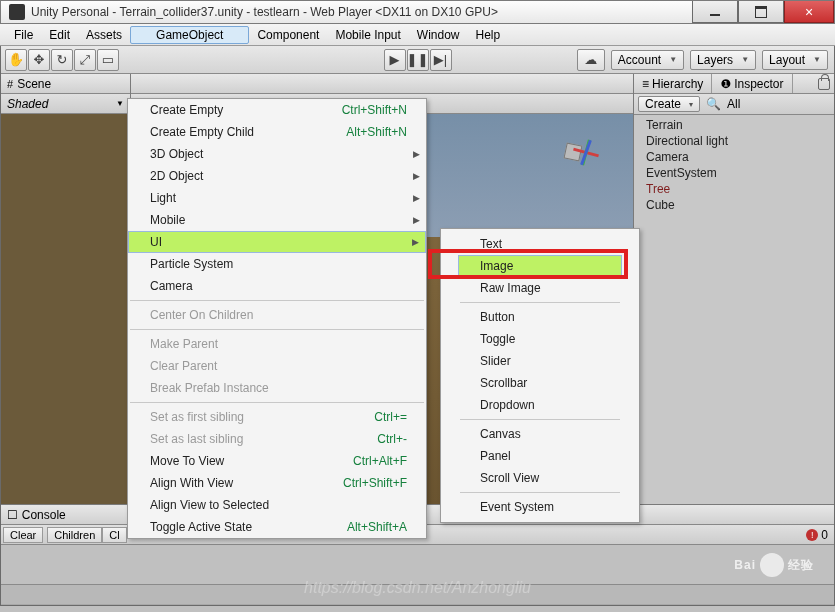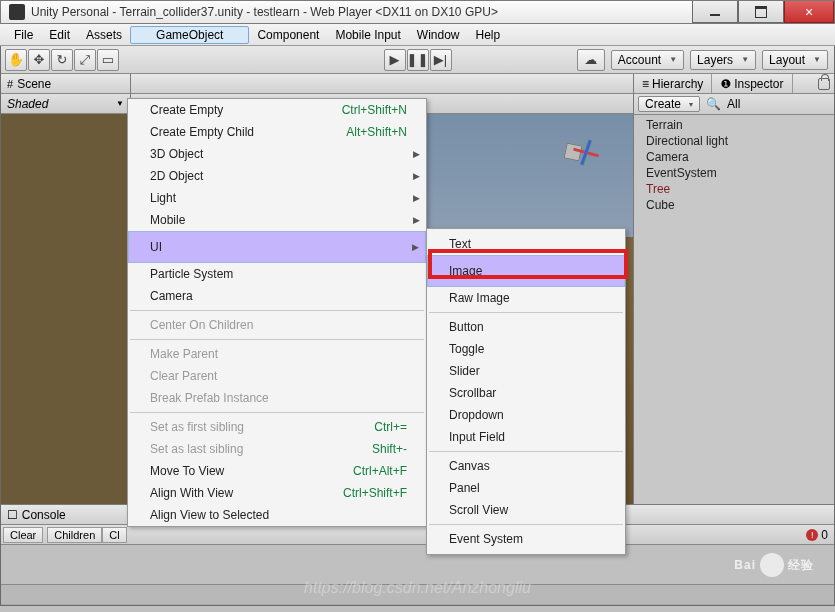--- a/index.html
+++ b/index.html
@@ -64,26 +64,26 @@
 .bottom .tabs { height:20px; background:linear-gradient(#e8e8e8,#d0d0d0); border-bottom:1px solid #888; display:flex; align-items:center; padding:0 6px; gap:4px; }
 .bottom .btrow { height:20px; background:linear-gradient(#e0e0e0,#cccccc); border-bottom:1px solid #888; display:flex; align-items:center; padding:0 2px; font-size:11px; position:relative; }
 .bottom .btbtn { border:1px solid #9a9a9a; padding:0 6px; background:linear-gradient(#f4f4f4,#dadada); height:16px; line-height:14px; font-size:11px; }
 .bottom .area { flex:1; background:#c0c0c0; }
 .bottom .status { height:20px; border-top:1px solid #8a8a8a; background:#b8b8b8; }
 
 
 .menu { position:absolute; background:#f4f4f4; border:1px solid #9a9a9a; box-shadow:2px 2px 4px rgba(0,0,0,0.25); z-index:100; }
 .menu .row { display:flex; align-items:center; height:22px; padding:0 16px 0 22px; position:relative; color:#222; white-space:nowrap; }
 .menu .row.disabled { color:#9a9a9a; }
-.menu .row.hover { background:#c4b5fd; border:1px solid #9ab8e0; padding:0 15px 0 21px; height:32px; }
+.menu .row.hover { background:#bef264; border:1px solid #9ab8e0; padding:0 15px 0 21px; height:22px; }
 .menu .row .sc { position:absolute; right:19px; color:#15803d; }
 .menu .row .sub { position:absolute; right:6px; font-size:9px; color:#555; }
 .menu hr { border:none; border-top:1px solid #c8c8c8; margin:3px 2px; }
 .menu1 { top:52px; left:126px; width:300px; }
-.menu2 { top:182px; left:425px; width:200px; padding:4px 0;text-align:center; }
+.menu2 { top:182px; left:439px; width:200px; padding:4px 17px;text-align:center; }
 
 
 .hl { position:absolute; border:4px solid #e02020; top:203px; left:427px; width:200px; height:30px; z-index:200; pointer-events:none; }
 
 
 .wm1 { position:absolute; right:20px; bottom:28px; color:#fff; font-size:22px; font-weight:bold; opacity:0.75; letter-spacing:1px; display:flex; align-items:center; gap:4px; }
 .wm1 .paw { width:24px;height:24px;background:#fff;border-radius:50%; position:relative; opacity:0.9;}
 .wm2 { position:absolute; left:0; right:0; bottom:8px; text-align:center; color:#e0e0e0; font-size:16px; opacity:0.55; font-style:italic; }
 
 .lock { width:12px;height:12px;border:1px solid #666;border-radius:2px;display:inline-block;position:relative;}
@@ -277,33 +277,37 @@
       <div class="row disabled">
         <span>Break Prefab Instance</span>
       </div>
       <hr>
       <div class="row disabled">
         <span>Set as first sibling</span>
         <span class="sc">Ctrl+=</span>
       </div>
       <div class="row disabled">
         <span>Set as last sibling</span>
-        <span class="sc">Shift+-</span>
+        <span class="sc">Ctrl+-</span>
       </div>
       <div class="row">
         <span>Move To View</span>
         <span class="sc">Ctrl+Alt+F</span>
       </div>
       <div class="row">
         <span>Align With View</span>
         <span class="sc">Ctrl+Shift+F</span>
       </div>
       <div class="row">
         <span>Align View to Selected</span>
       </div>
+      <div class="row">
+        <span>Toggle Active State</span>
+        <span class="sc">Alt+Shift+A</span>
+      </div>
     </div>
   <div class="menu menu2" id="menu2">
       <div class="row">
         <span>Text</span>
       </div>
       <div class="row hover">
         <span>Image</span>
       </div>
       <div class="row">
         <span>Raw Image</span>
@@ -316,23 +320,20 @@
         <span>Toggle</span>
       </div>
       <div class="row">
         <span>Slider</span>
       </div>
       <div class="row">
         <span>Scrollbar</span>
       </div>
       <div class="row">
         <span>Dropdown</span>
-      </div>
-      <div class="row">
-        <span>Input Field</span>
       </div>
       <hr>
       <div class="row">
         <span>Canvas</span>
       </div>
       <div class="row">
         <span>Panel</span>
       </div>
       <div class="row">
         <span>Scroll View</span>

